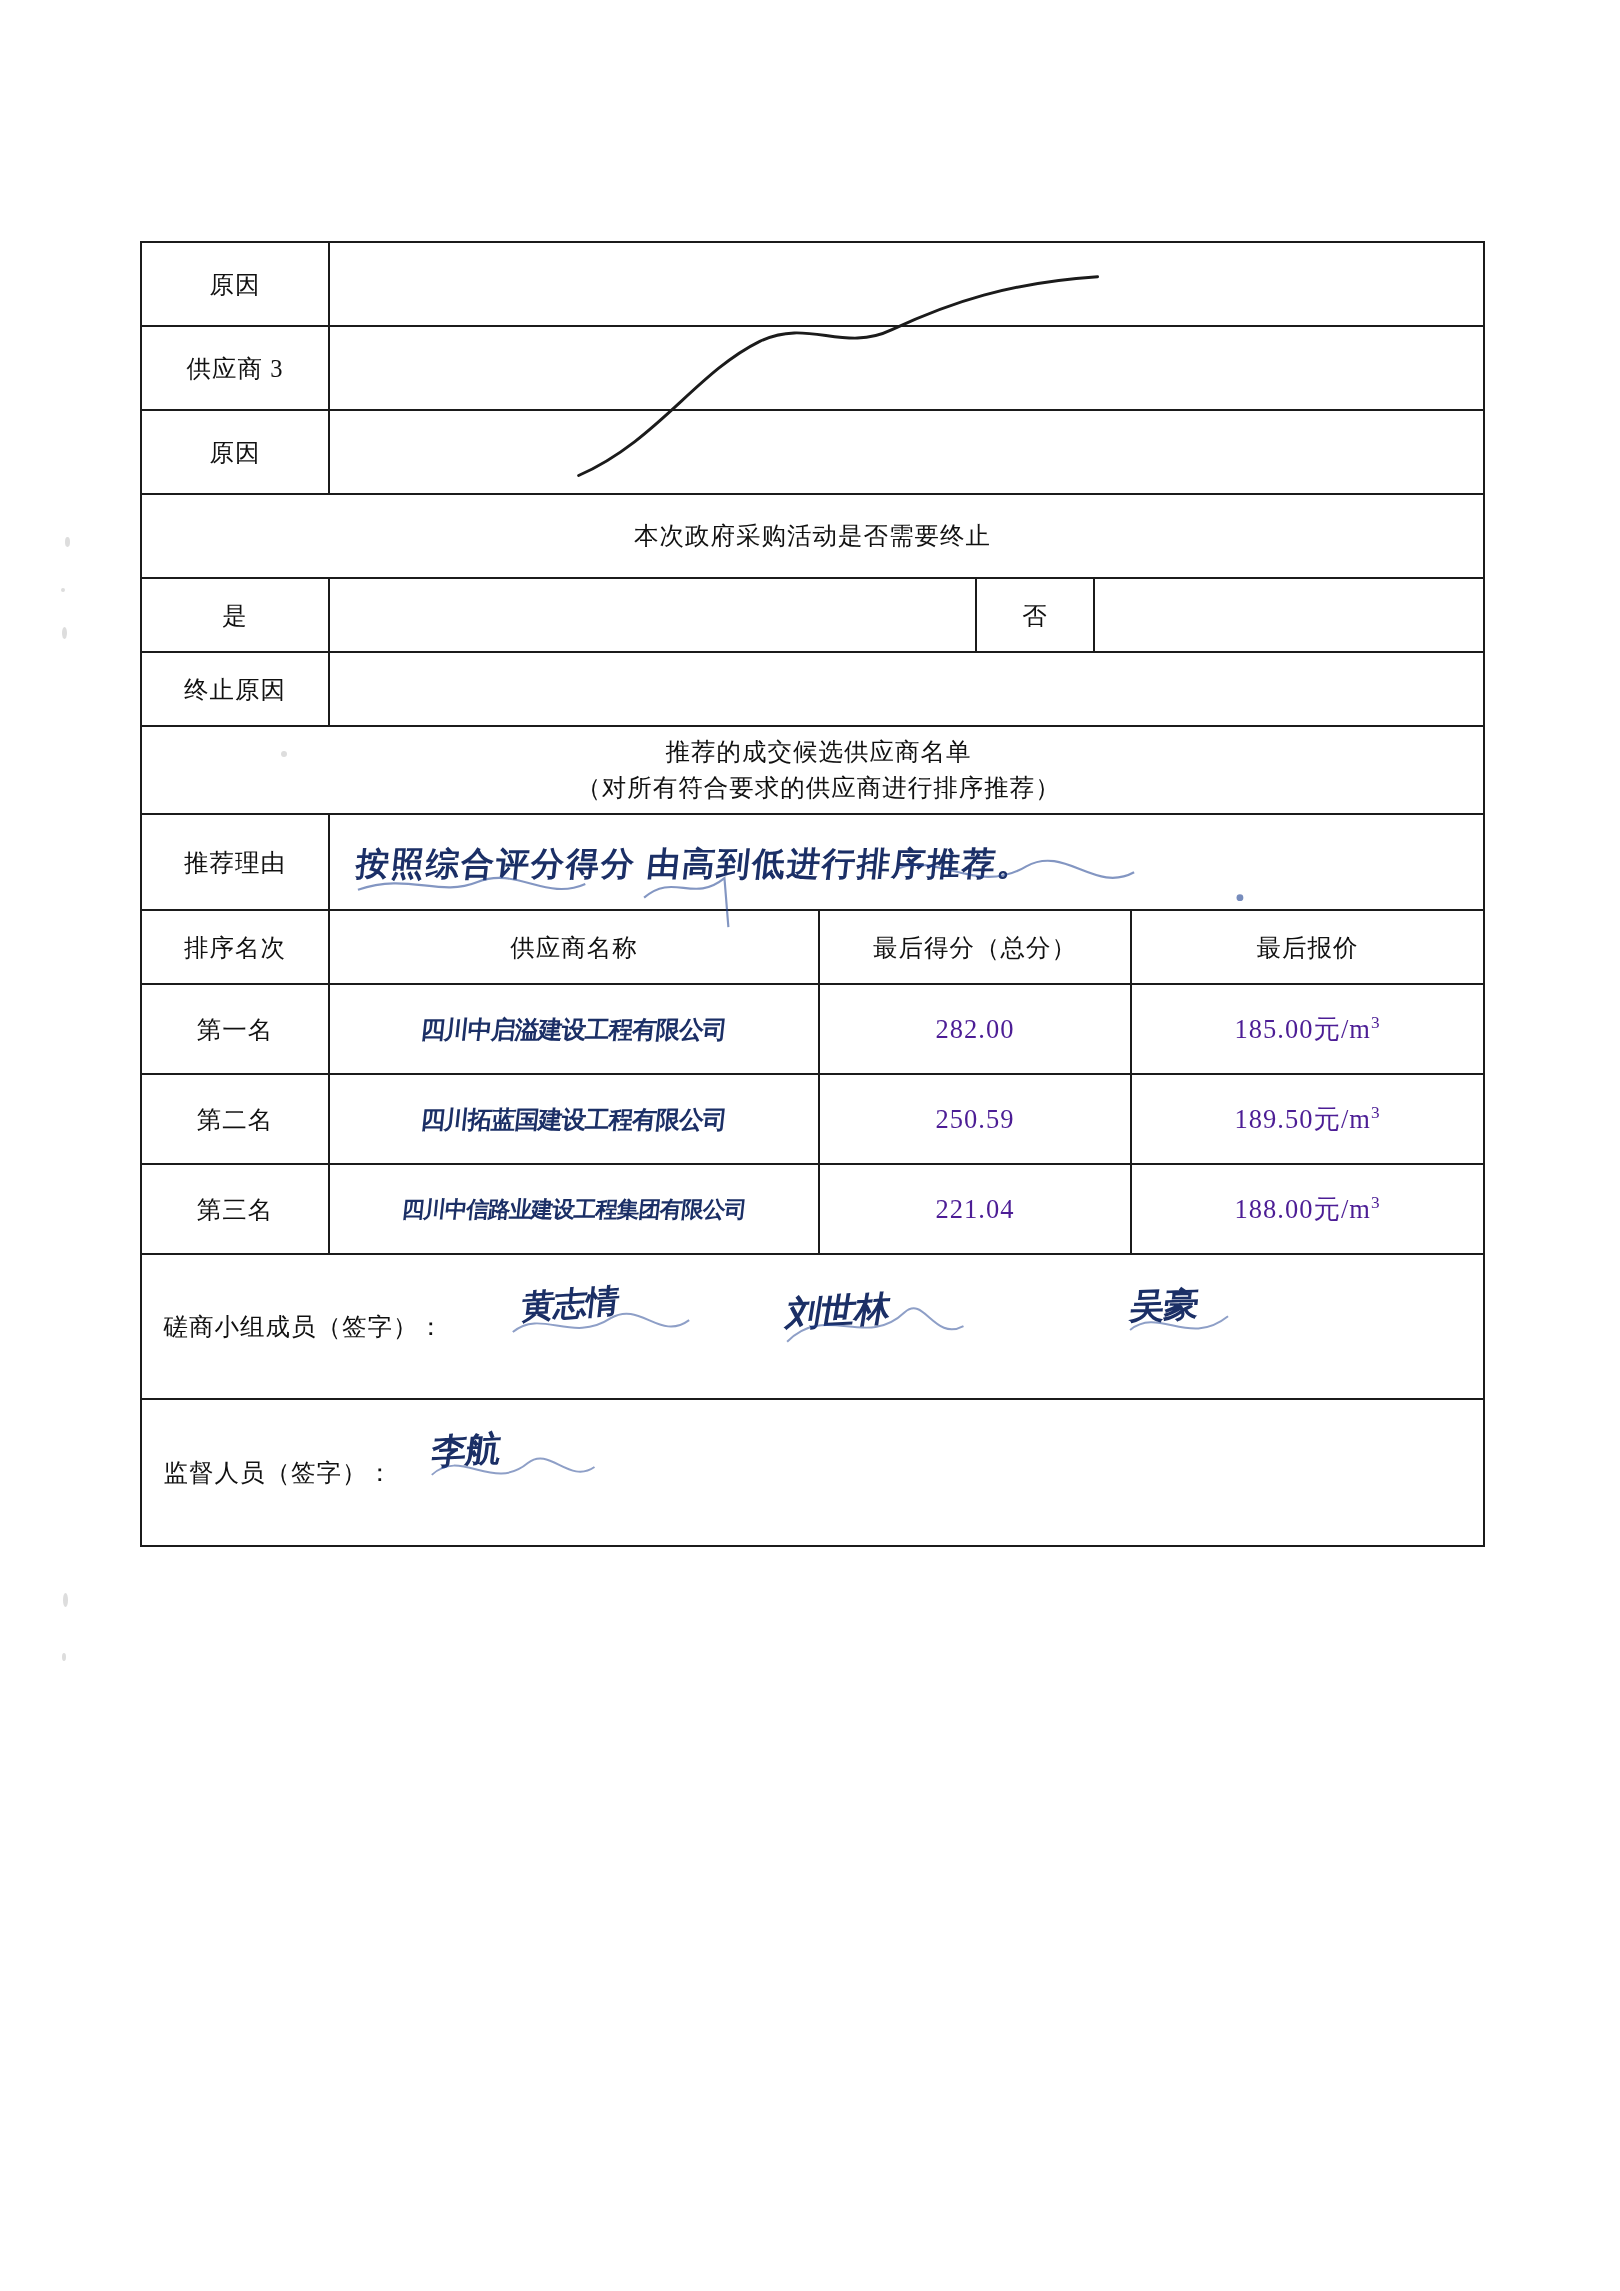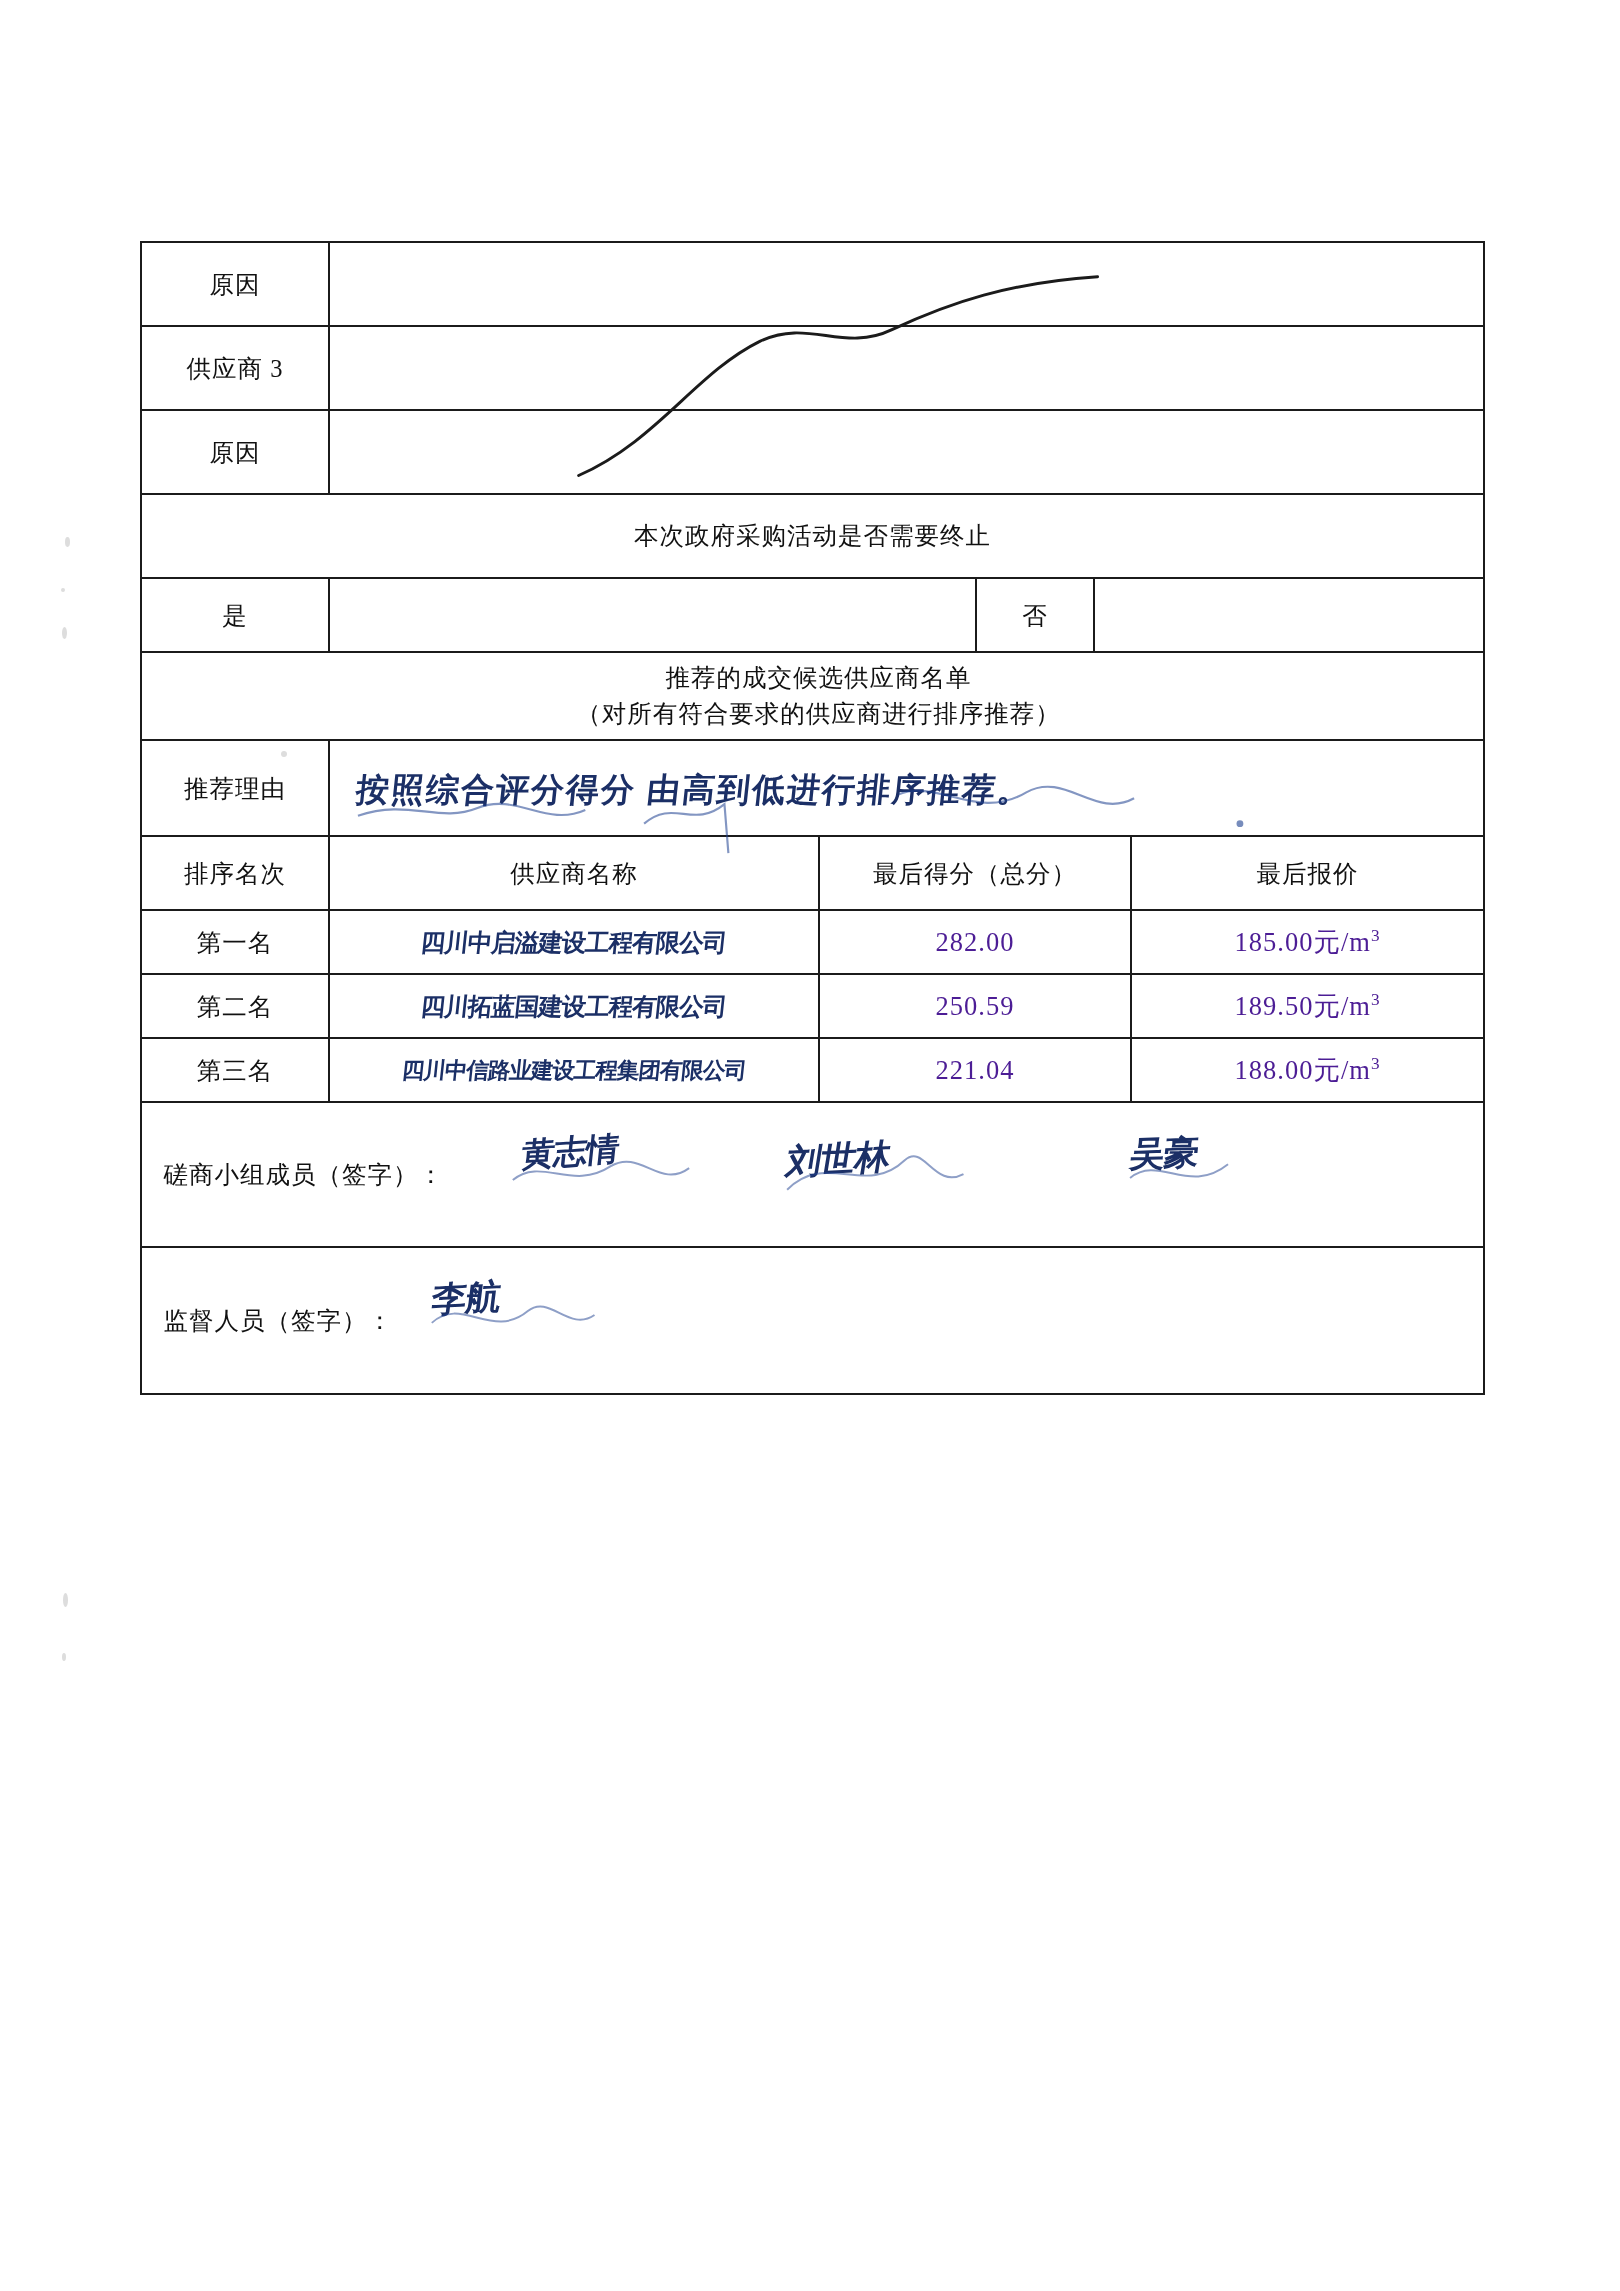--- a/index.html
+++ b/index.html
@@ -47,21 +47,21 @@
     justify-content: center;
     padding: 3.9px 7.8px;
     font-size: 24.5px;
     letter-spacing: 1px;
   }
   .cell.b-right { border-right: 2px solid #1b1b1b; }
 
   .lbl { width: 188px; flex: 0 0 188px; }
   .grow { flex: 1 1 auto; }
 
-  .h-72 { height: 64px; }
+  .h-72 { height: 90px; }
   .h-76 { height: 74px; }
   .h-86 { height: 84px; }
   .h-100 { height: 88px; padding-left: 12px; }
   .h-130 { height: 96px; }
 
   .center-title {
     justify-content: center;
     text-align: center;
     line-height: 1.45;
   }
@@ -156,20 +156,24 @@
     <div class="cell grow center-title">本次政府采购活动是否需要终止</div>
   </div>
 
   <div class="row h-76">
     <div class="cell b-right yes-lbl">是</div>
     <div class="cell b-right yes-val"></div>
     <div class="cell b-right no-lbl">否</div>
     <div class="cell grow"></div>
   </div>
 
+  <div class="row h-76">
+    <div class="cell b-right lbl">终止原因</div>
+    <div class="cell grow"></div>
+  </div>
 
   <div class="row h-100">
     <div class="cell grow center-title two-line">
       <div>
         <div>推荐的成交候选供应商名单</div>
         <div>（对所有符合要求的供应商进行排序推荐）</div>
       </div>
     </div>
   </div>
 

